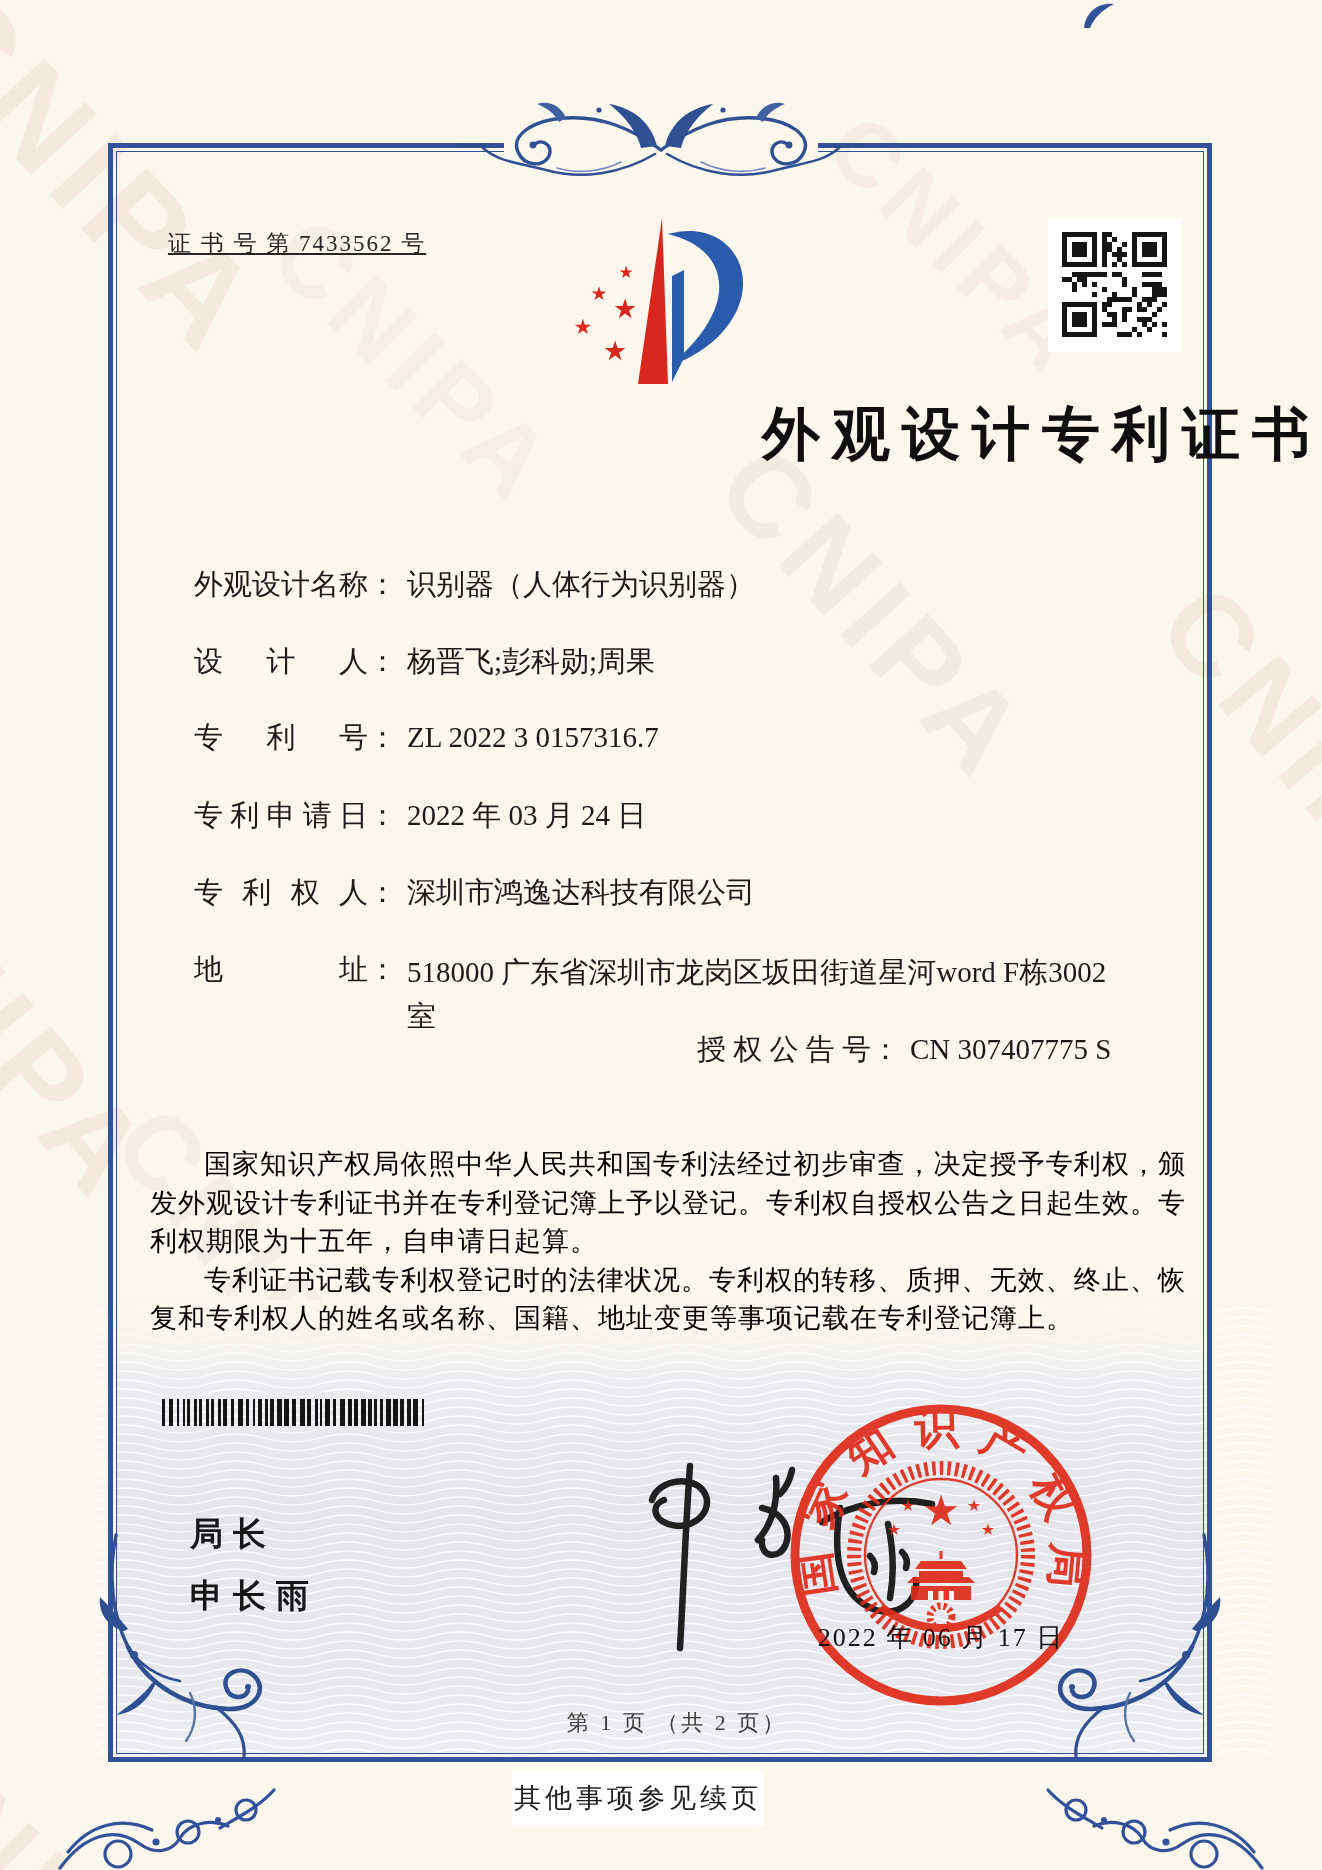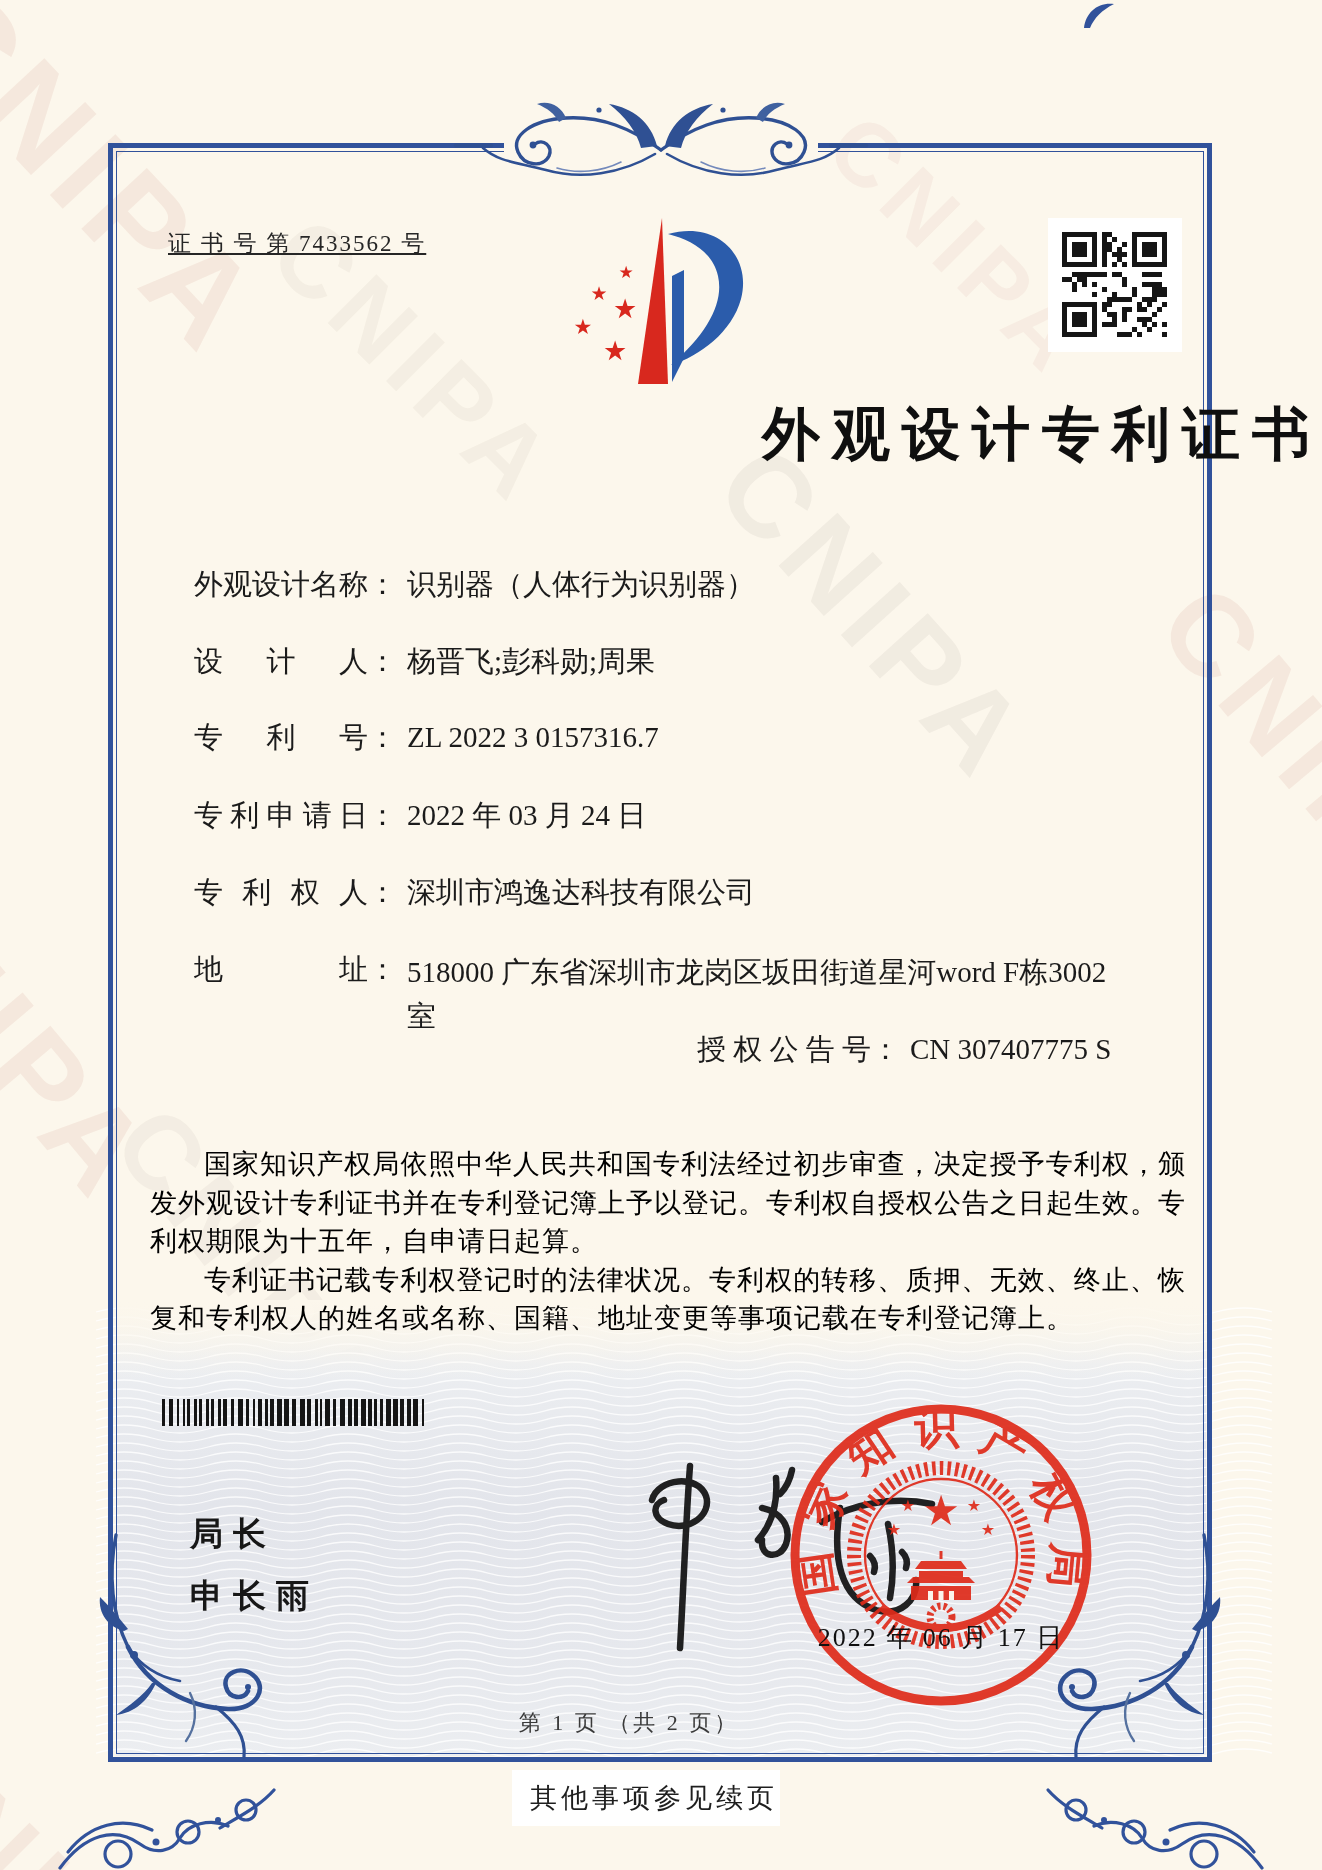--- a/index.html
+++ b/index.html
@@ -35,23 +35,23 @@
          text-align:justify;letter-spacing:1px;color:#000000;}
   .paras p{margin:0;text-indent:2em;}
   
   .director{position:absolute;left:190px;font-family:"Liberation Sans",sans-serif;
             font-weight:600;font-size:33px;letter-spacing:10px;color:#171717;}
   
   .sealdate{position:absolute;left:813px;top:1620px;width:256px;text-align:center;
             font-size:26px;letter-spacing:2px;color:#101010;z-index:8;}
   
   .pageinfo{position:absolute;left:0;top:1708px;width:1258px;text-align:center;
-            font-size:22px;letter-spacing:3px;color:#3a3a3a;}
+            font-size:22px;letter-spacing:3px;color:#3a3a3a;padding-left:48px;}
   .notebox{position:absolute;left:512px;top:1770px;width:252px;height:56px;background:#ffffff;
-           text-align:center;line-height:56px;font-size:27px;letter-spacing:4px;color:#1e1e1e;padding-left:16px;}
+           text-align:center;line-height:56px;font-size:27px;letter-spacing:4px;color:#1e1e1e;}
   svg{position:absolute;overflow:visible;}
 </style>
 </head>
 <body>
 
 <div class="page">
 
   <span class="wm wm-pink" style="left:-10px;top:-45px;font-size:130px;transform:rotate(47deg);">CNIPA</span>
   <span class="wm wm-gray" style="left:330px;top:195px;font-size:100px;transform:rotate(45deg);color:rgba(175,165,150,0.10);">CNIPA</span>
   <span class="wm wm-pink" style="left:880px;top:95px;font-size:90px;transform:rotate(45deg);color:rgba(210,158,144,0.11);">CNIPA</span>

